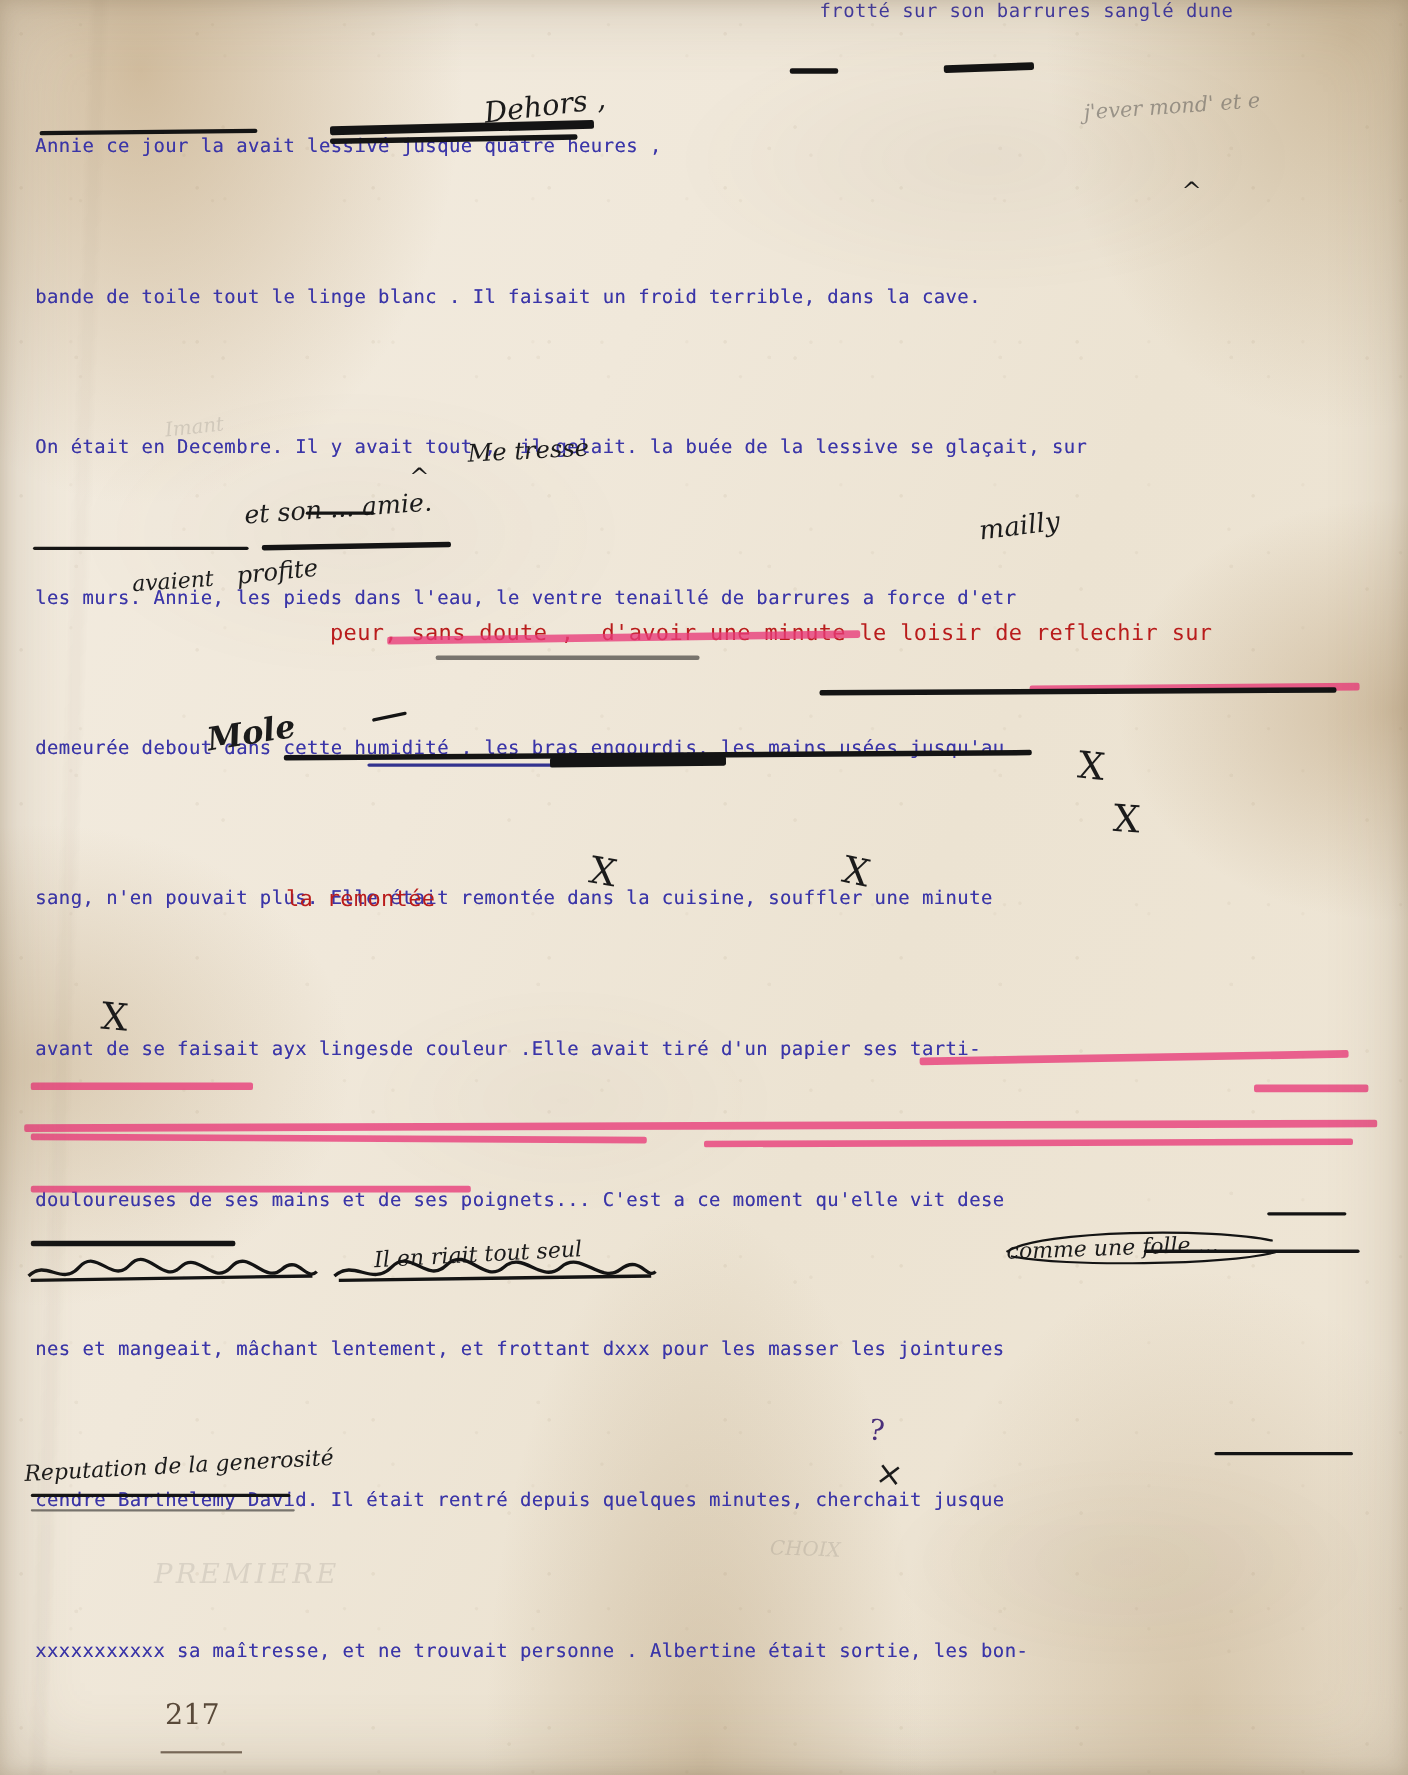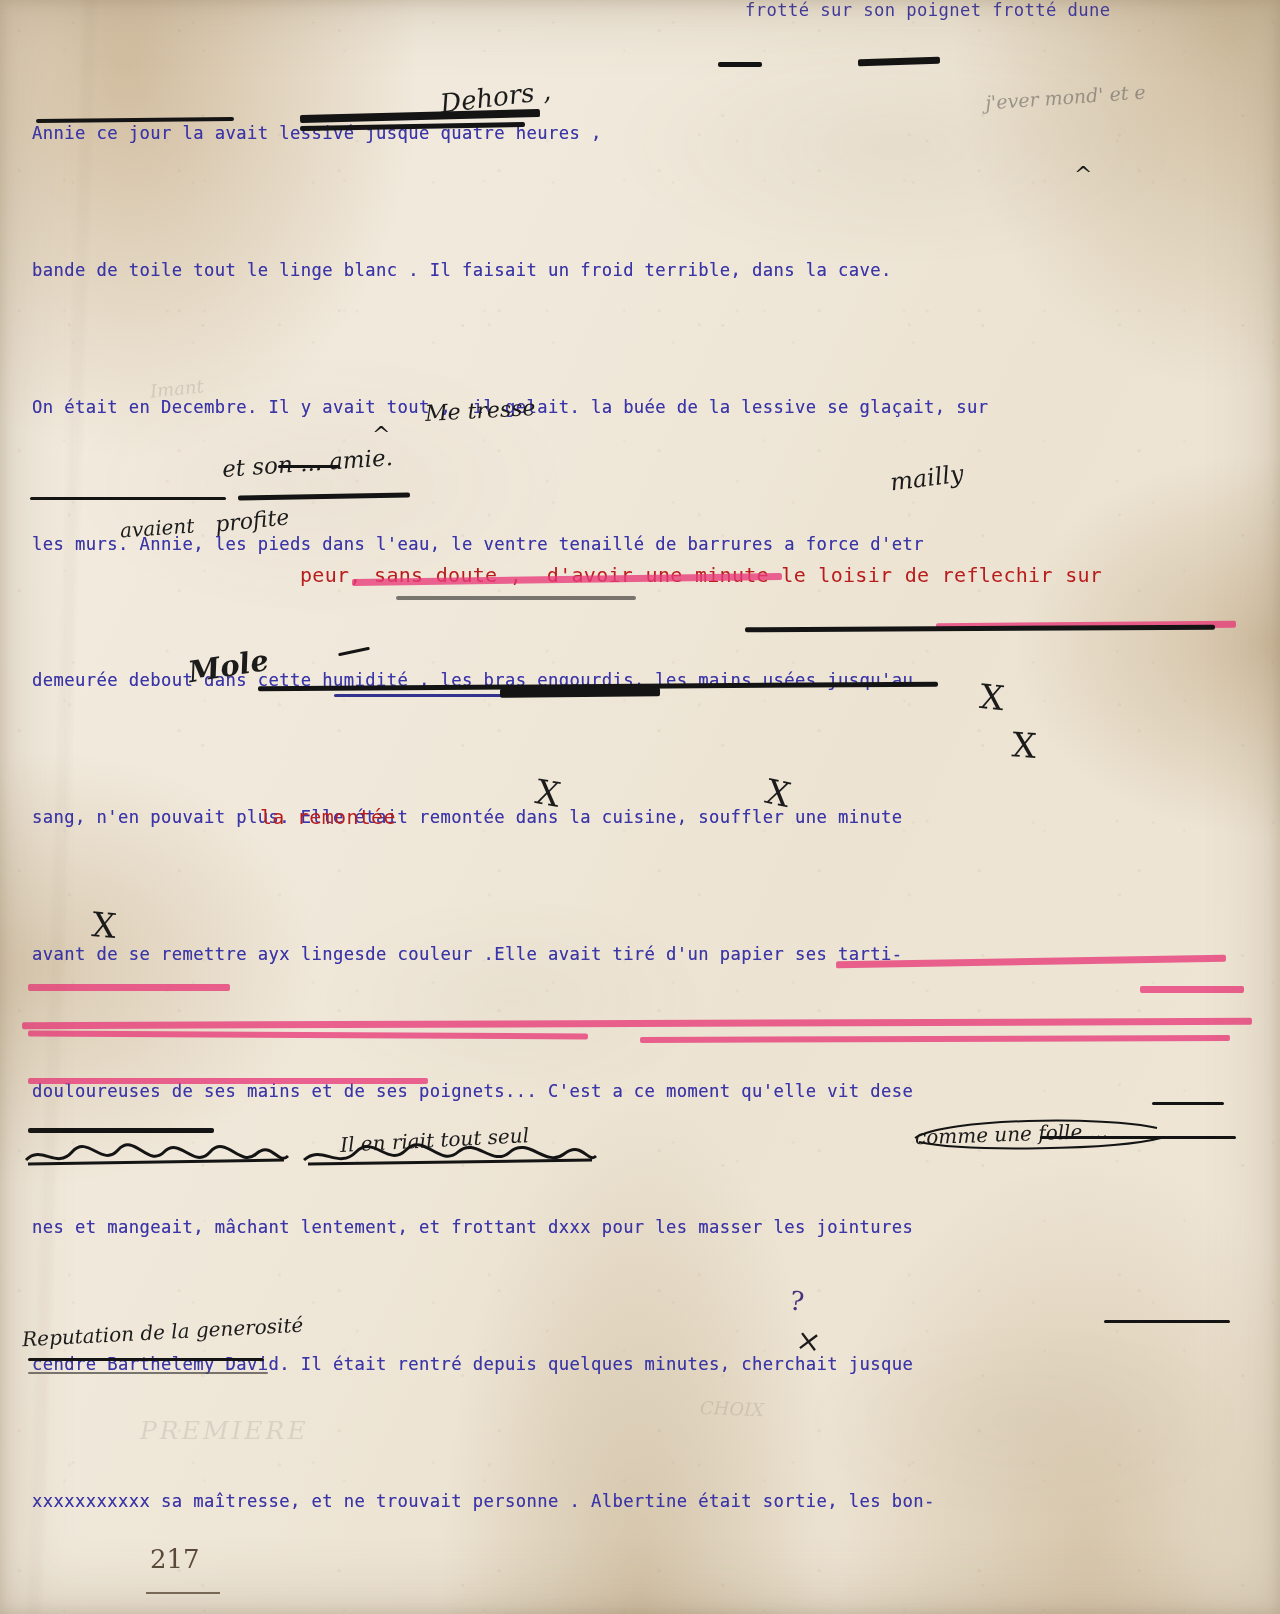--- a/index.html
+++ b/index.html
@@ -150,30 +150,30 @@
 </style>
 </head>
 <body>
 
 <div id="page">
 
   <div id="paper-base"></div>
   <div id="bleed-through"></div>
   <div id="paper-speckle"></div>
 
-  <div id="top-fragment">frotté sur son poignet frotté dune</div>
+  <div id="top-fragment">frotté sur son barrures sanglé dune</div>
 
   <div id="typescript">
     <span class="ln">Annie ce jour la avait lessivé jusque quatre heures ,</span>
     <span class="ln">bande de toile tout le linge blanc . Il faisait un froid terrible, dans la cave.</span>
     <span class="ln">On était en Decembre. Il y avait tout ,  il gelait. la buée de la lessive se glaçait, sur</span>
     <span class="ln">les murs. Annie, les pieds dans l'eau, le ventre tenaillé de barrures a force d'etr</span>
     <span class="ln">demeurée debout dans cette humidité , les bras engourdis, les mains usées jusqu'au</span>
     <span class="ln">sang, n'en pouvait plus. Elle était remontée dans la cuisine, souffler une minute</span>
-    <span class="ln">avant de se remettre ayx lingesde couleur .Elle avait tiré d'un papier ses tarti-</span>
+    <span class="ln">avant de se faisait ayx lingesde couleur .Elle avait tiré d'un papier ses tarti-</span>
     <span class="ln">douloureuses de ses mains et de ses poignets... C'est a ce moment qu'elle vit dese</span>
     <span class="ln">nes et mangeait, mâchant lentement, et frottant dxxx pour les masser les jointures</span>
     <span class="ln">cendre Barthelemy David. Il était rentré depuis quelques minutes, cherchait jusque</span>
     <span class="ln">xxxxxxxxxxx sa maîtresse, et ne trouvait personne . Albertine était sortie, les bon-</span>
     
     
     
     
     
     

